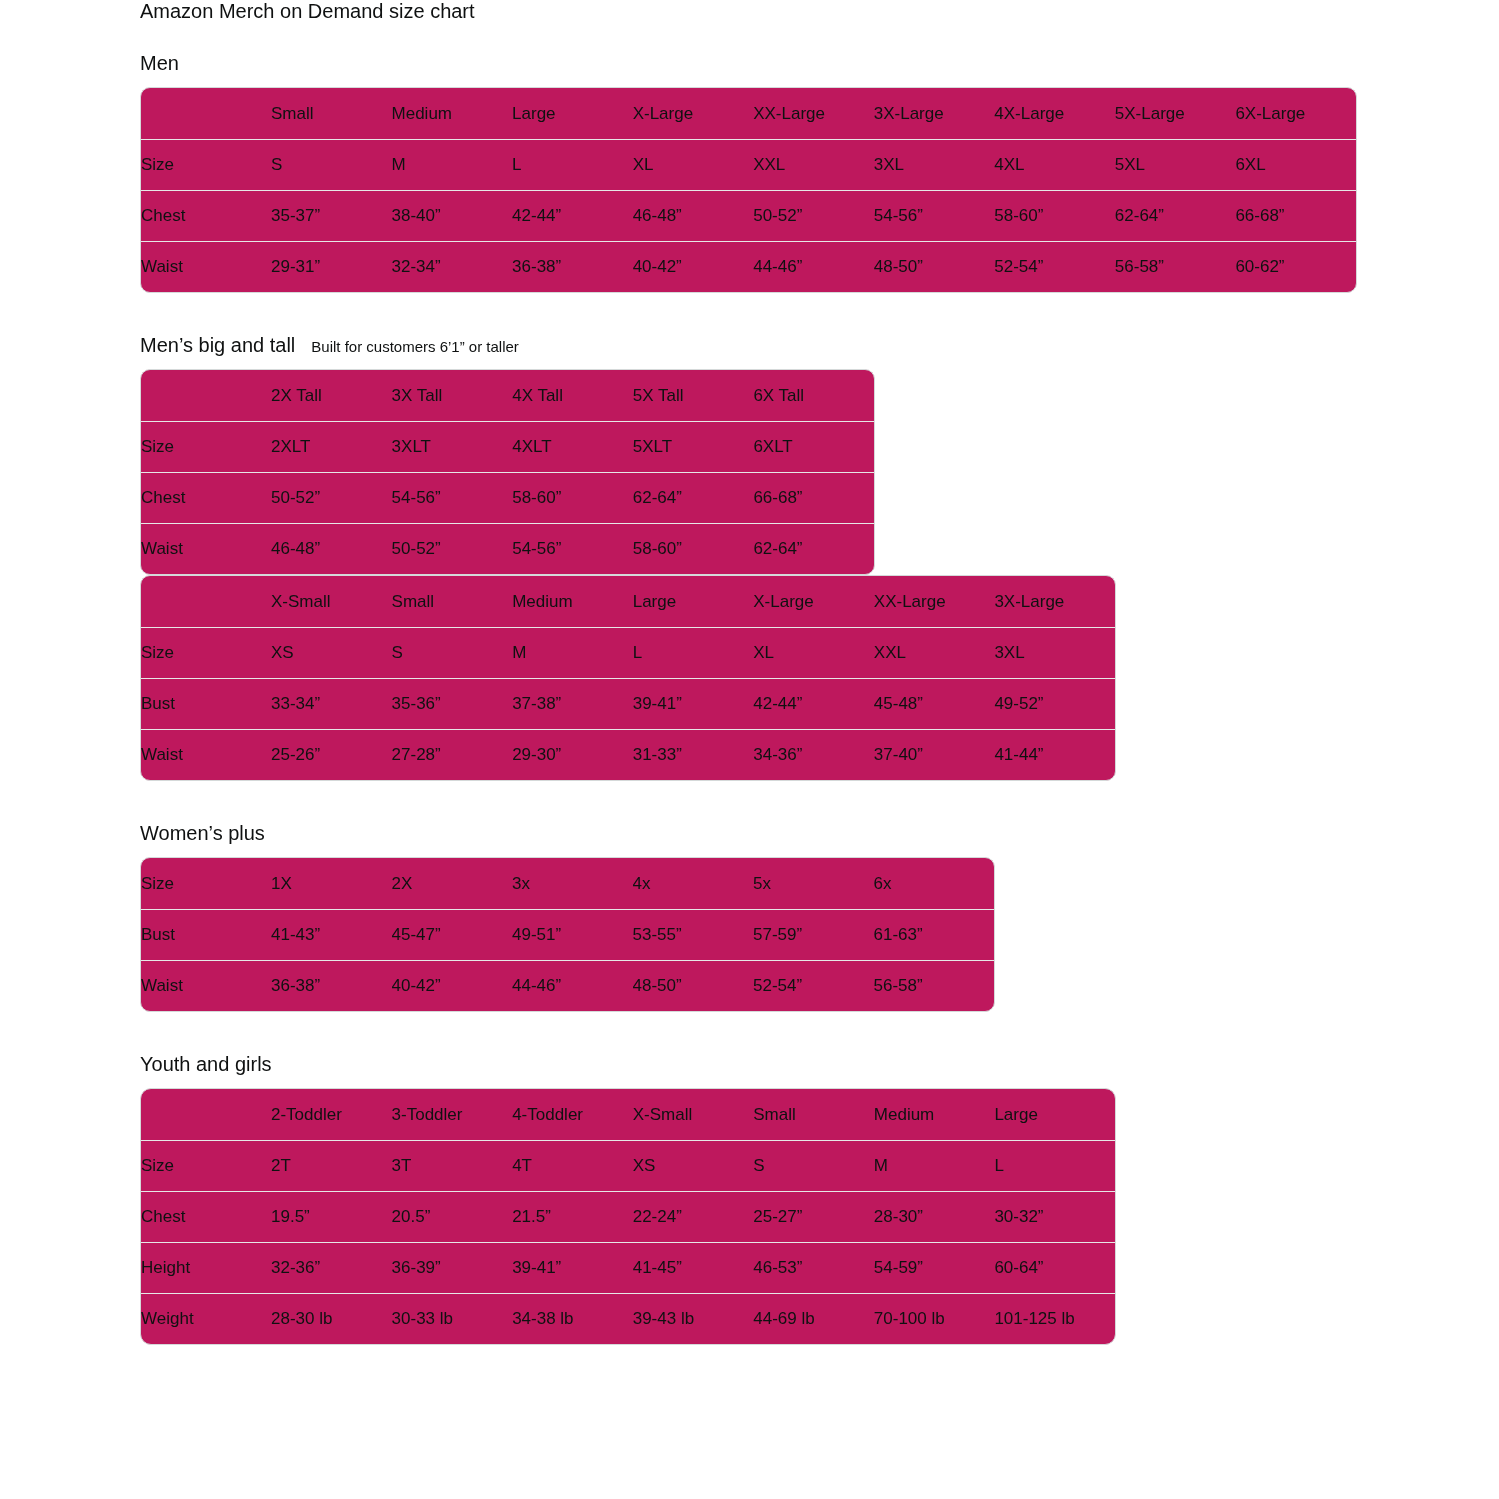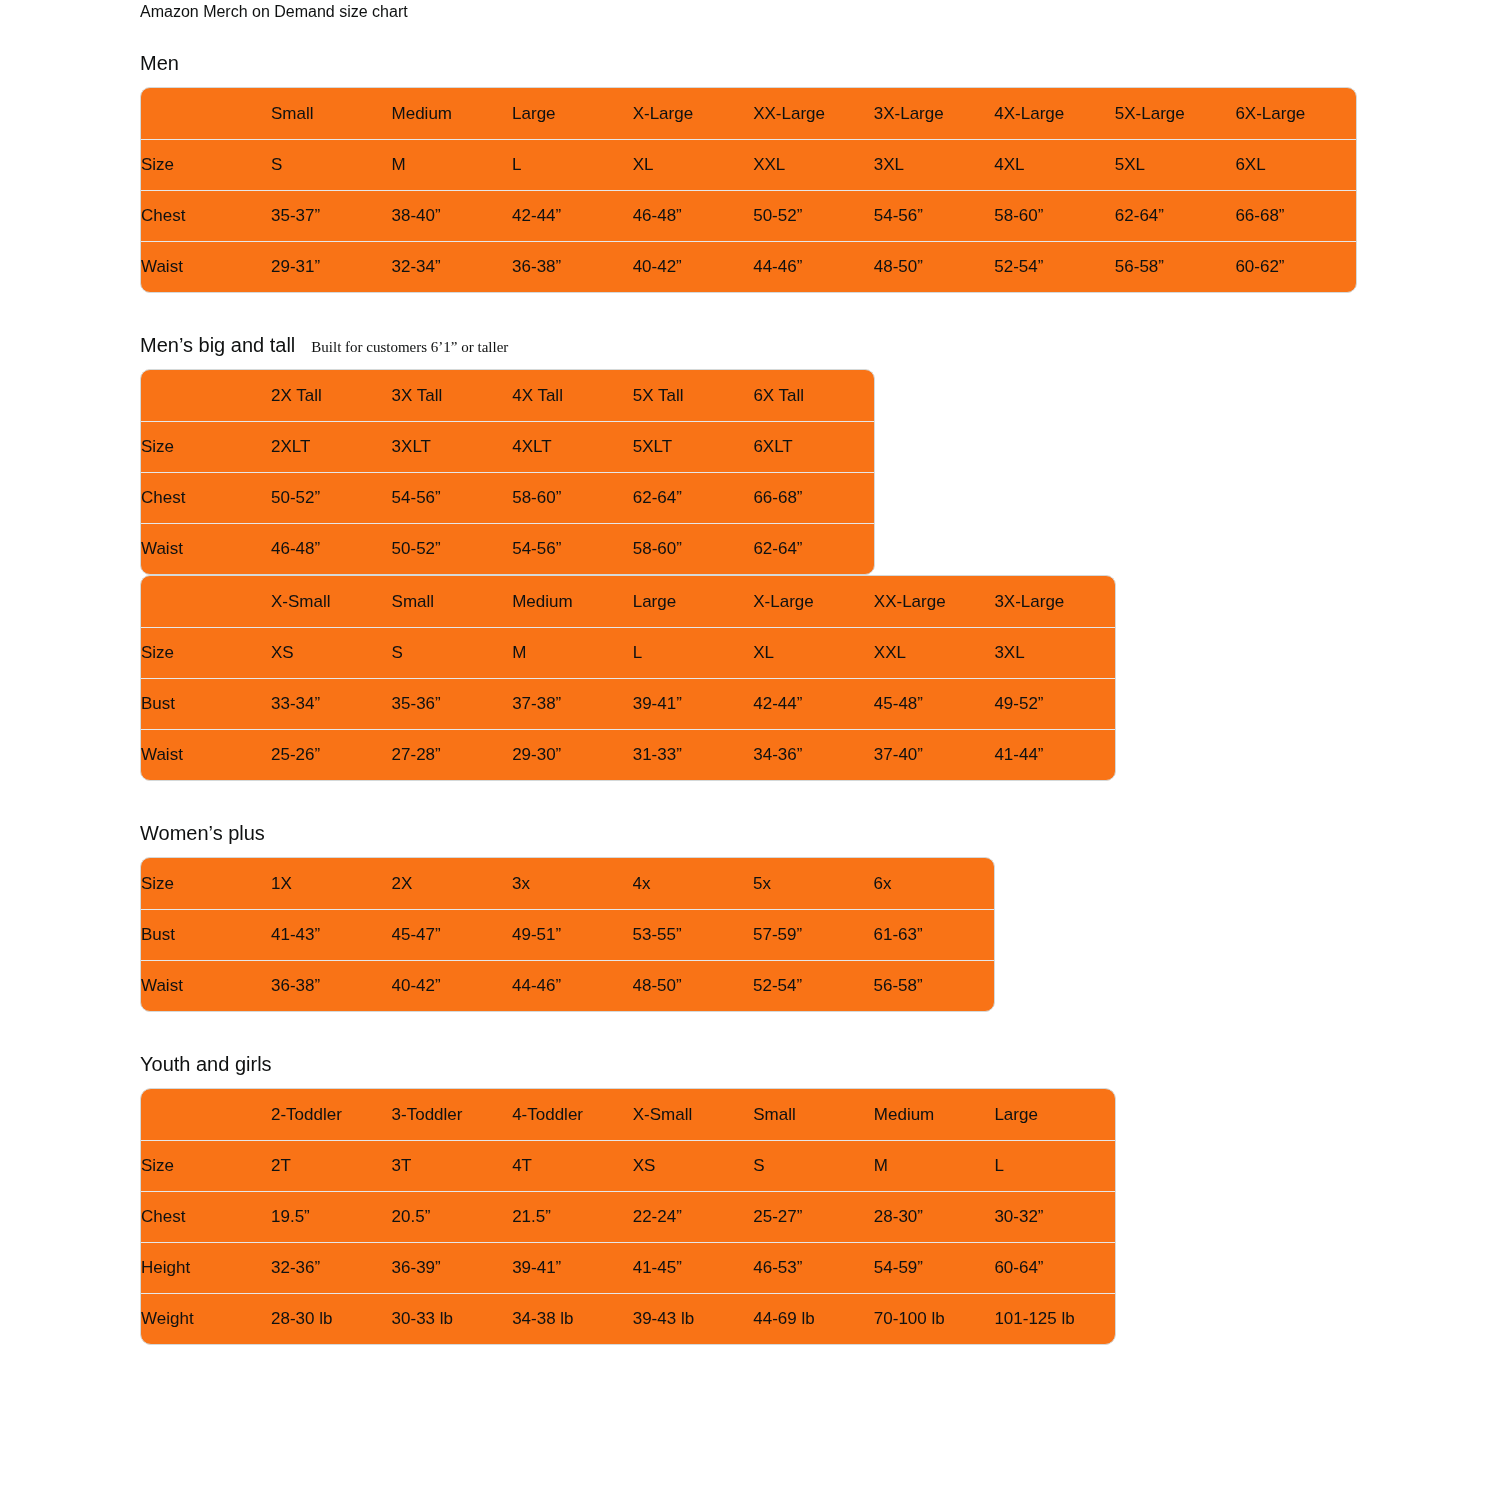--- a/index.html
+++ b/index.html
@@ -10,21 +10,21 @@
     height: 1499px;
     overflow: hidden;
     font-family: "Liberation Sans", "DejaVu Sans", sans-serif;
     color: #0F1111;
   }
   .content {
     padding-left: 140px;
     padding-right: 40px;
   }
   .page-title {
-    font-size: 16px;
+    font-size: 20px;
     font-weight: 400;
     line-height: 21px;
     margin: 0;
     padding-top: 1px;
   }
   .heading-row {
     display: flex;
     align-items: baseline;
     gap: 16px;
     margin: 40px 0 12px 0;
@@ -36,27 +36,26 @@
     font-size: 20px;
     line-height: 24px;
     font-weight: 400;
     margin: 0;
     color: #0F1111;
   }
   .section-subtitle {
     font-size: 15px;
     font-weight: 400;
     color: #0F1111;
-    font-family: Liberation Serif, serif;
   }
   .table-card {
     border: 1px solid #D5D9D9;
     border-radius: 10px;
     overflow: hidden;
-    background: #f97316;
+    background: #be185d;
   }
   table.size-table {
     border-collapse: separate;
     border-spacing: 0;
     table-layout: fixed;
     width: 100%;
   }
   .size-table th, .size-table td {
     height: 51px;
     box-sizing: border-box;

